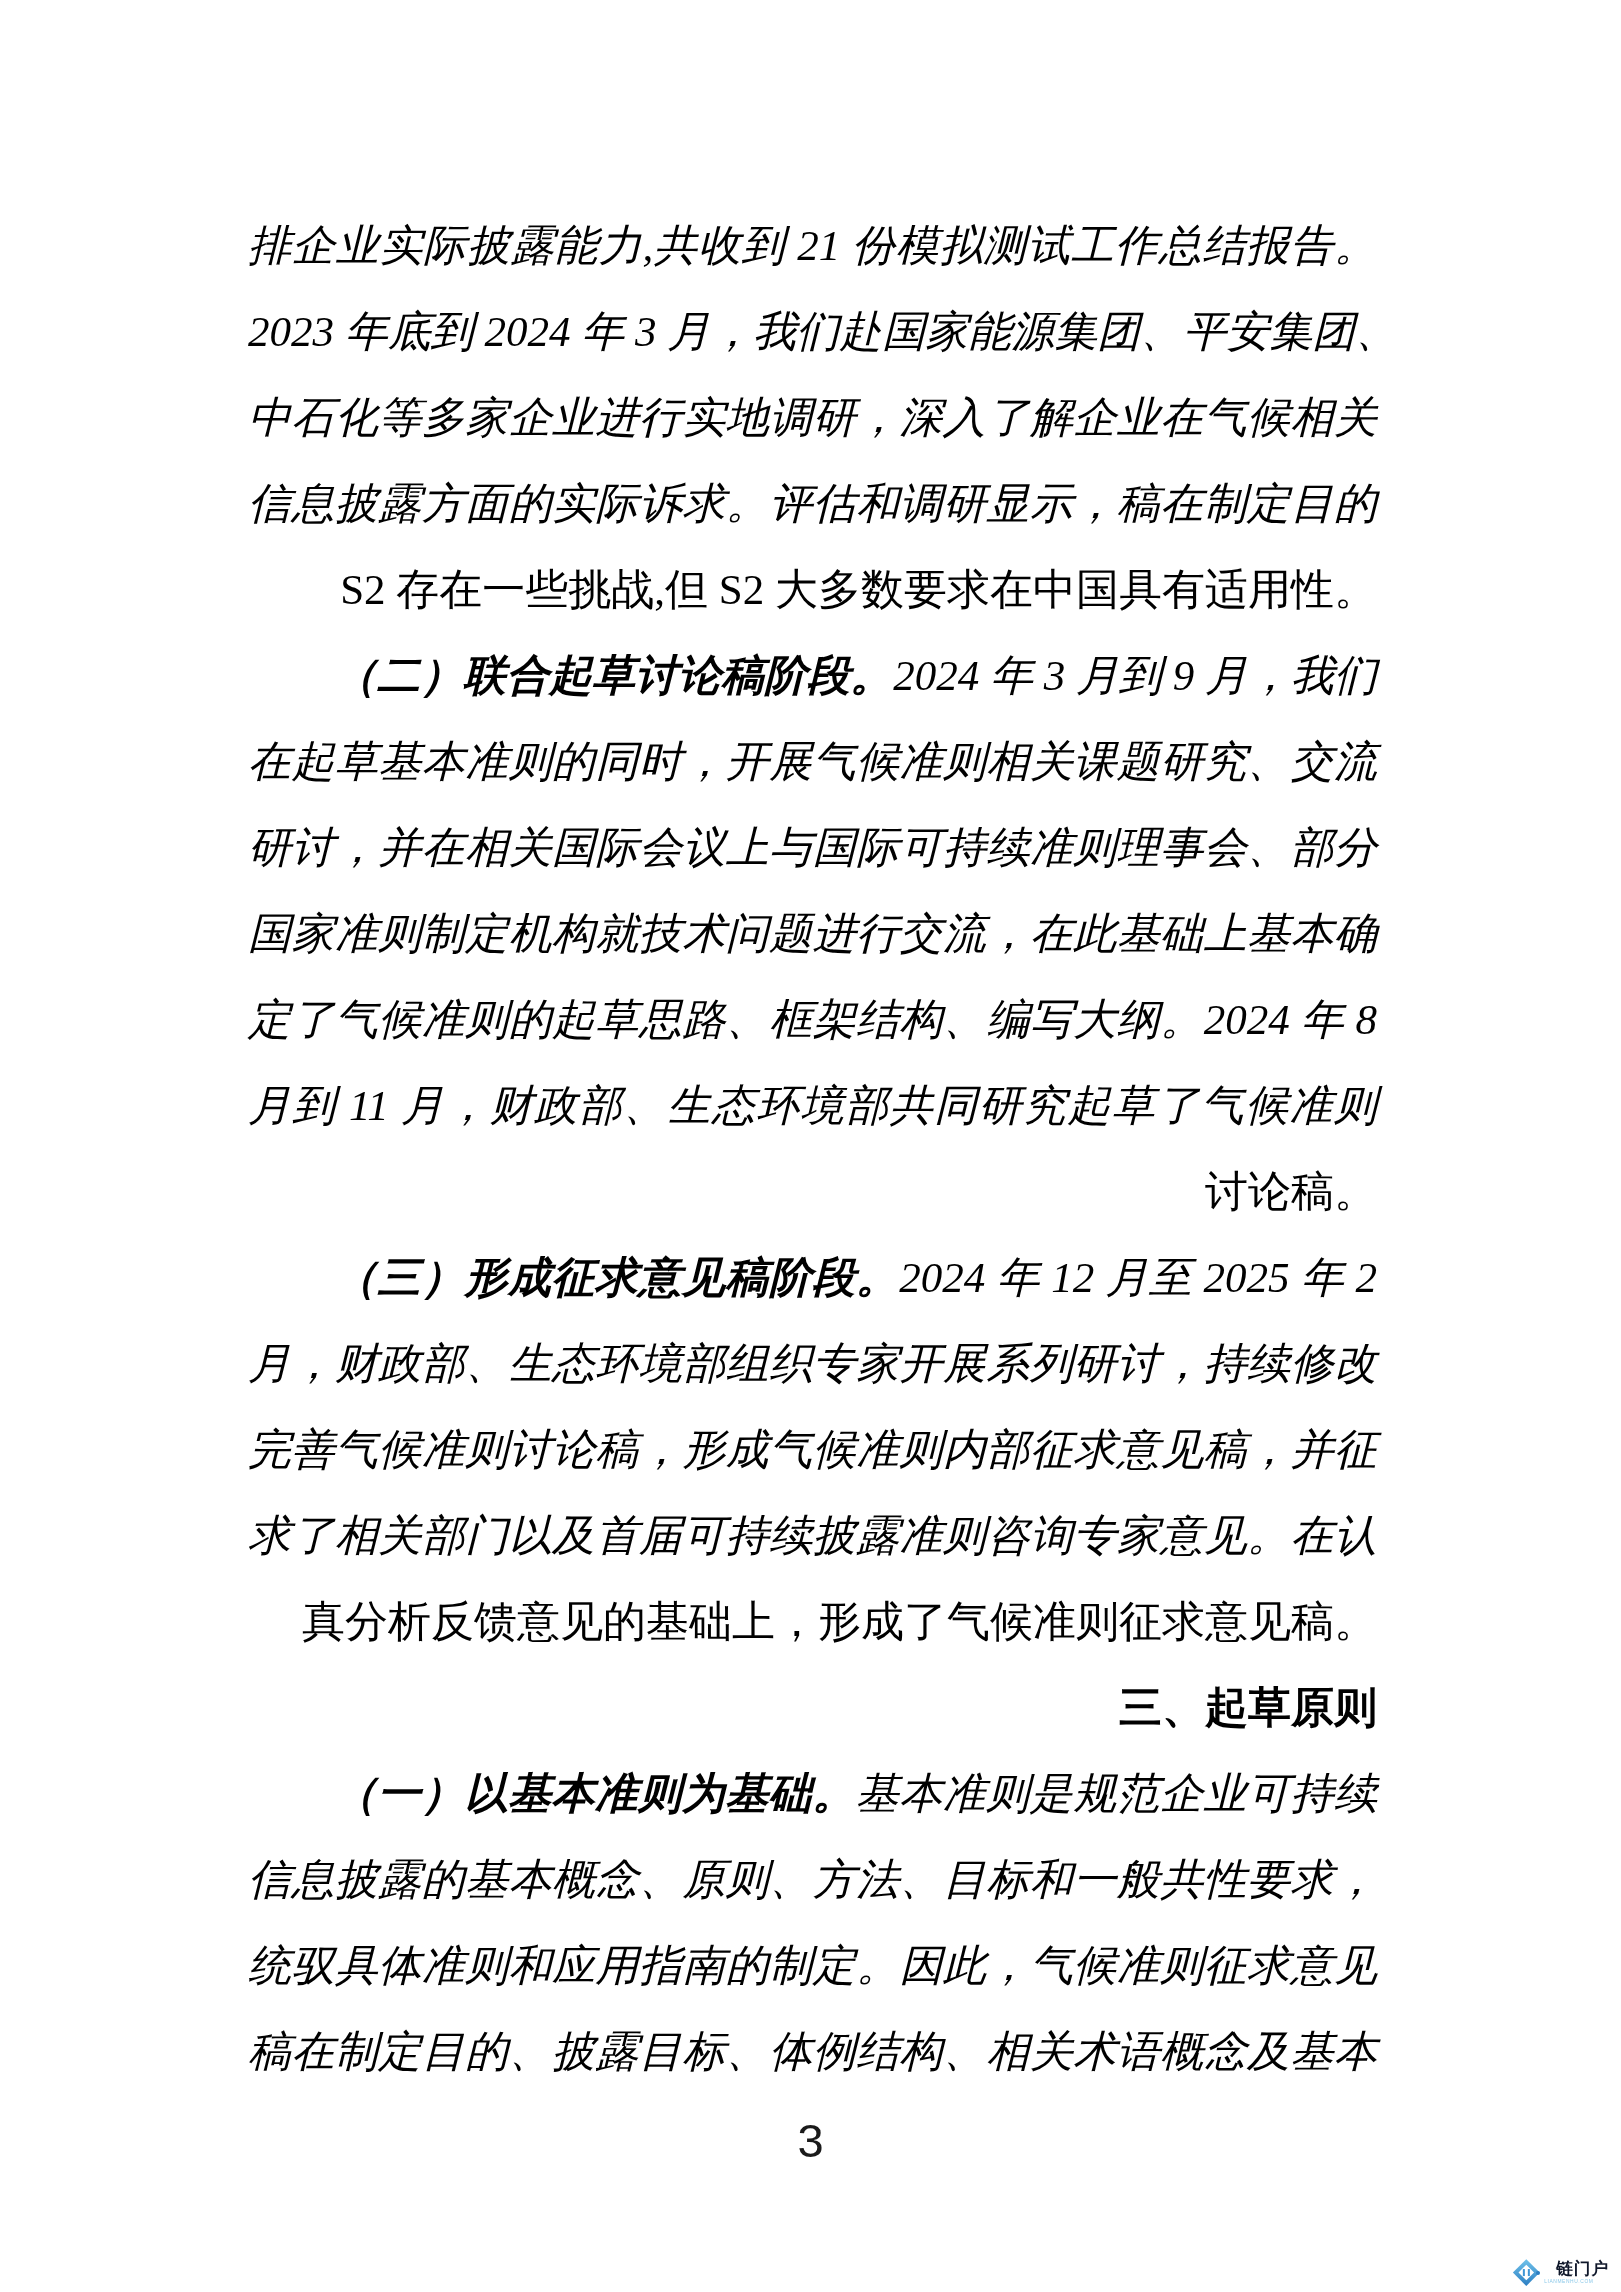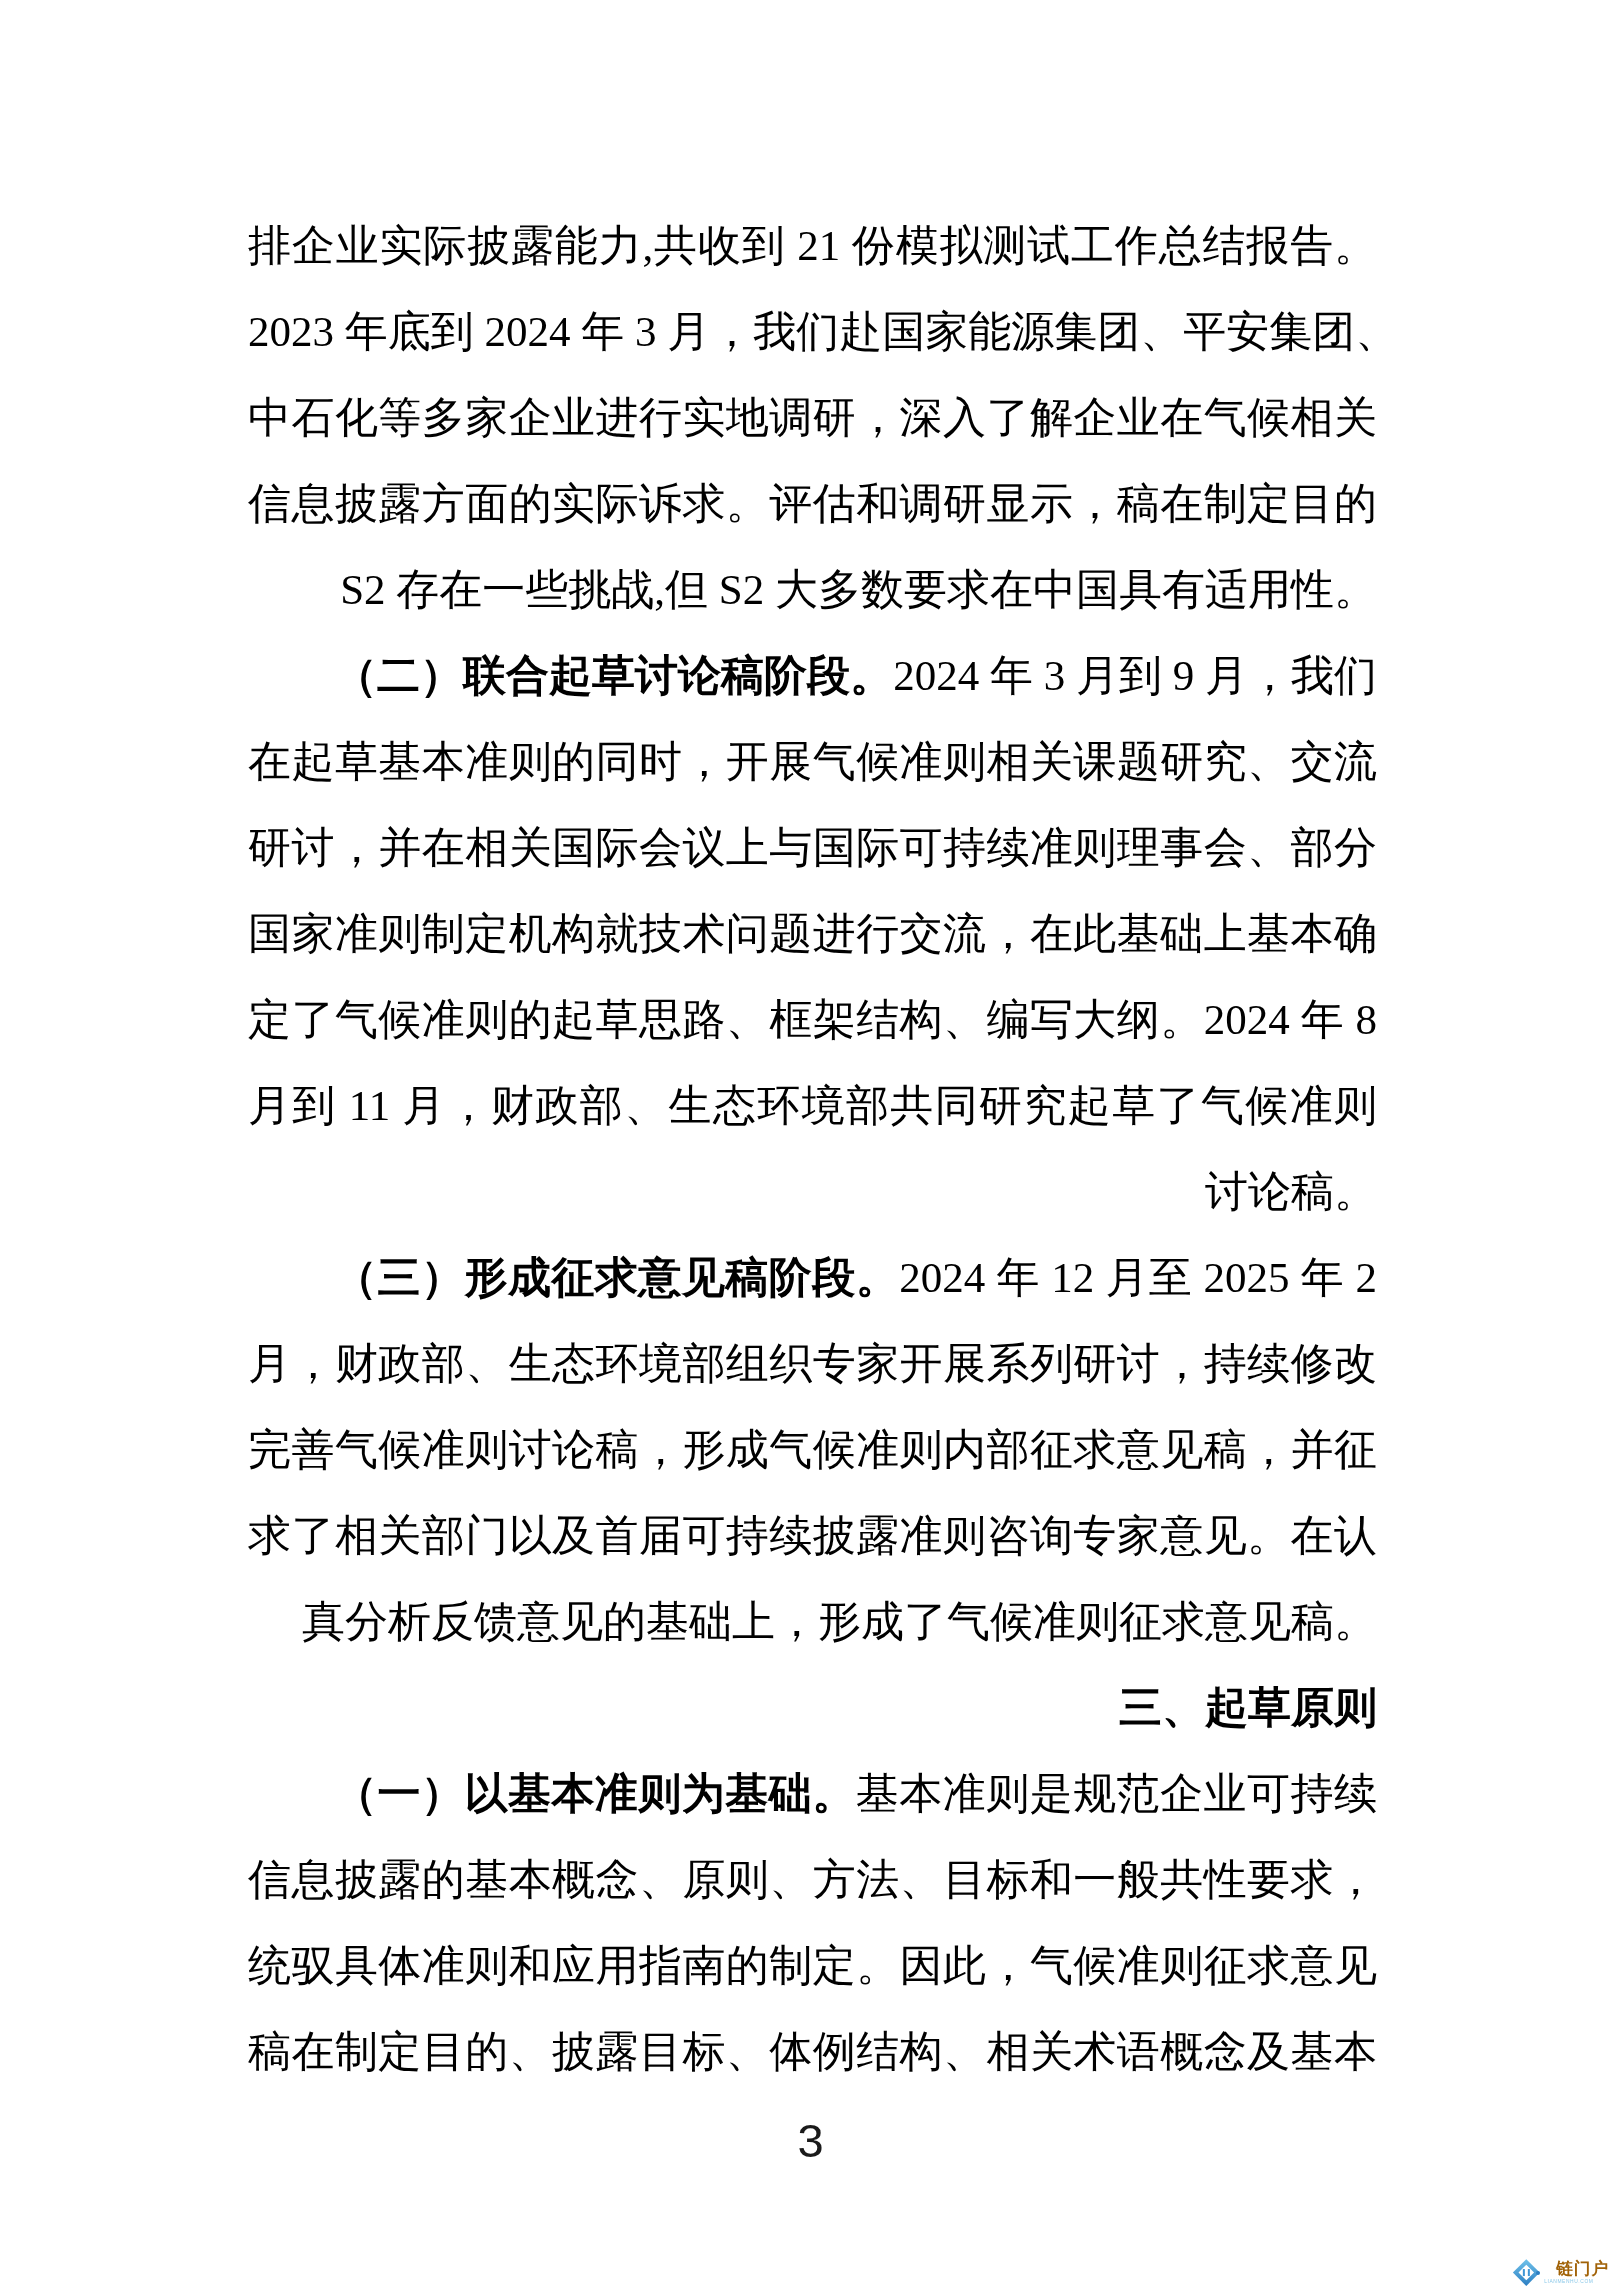--- a/index.html
+++ b/index.html
@@ -23,20 +23,21 @@
   }
   .line {
     white-space: nowrap;
     text-align: right;
     overflow: visible;
   }
   .line.j {
     text-align: justify;
     text-align-last: justify;
     text-justify: inter-character;
+    font-style: italic;
   }
   .line.indent { text-indent: 86px; }
   .line b { font-weight: 700; }
   .page-num {
     position: absolute;
     top: 2115px;
     left: 0;
     width: 100%;
     text-align: center;
     font-family: "Liberation Sans", "DejaVu Sans", sans-serif;
@@ -105,21 +106,21 @@
     display: flex;
     flex-direction: column;
     justify-content: center;
     line-height: 1;
   }
   .wm-name {
     font-family: "Liberation Sans", "DejaVu Sans", sans-serif;
     font-weight: 700;
     font-size: 16.7px;
     letter-spacing: 1px;
-    color: #a16207;
+    color: #0f172a;
     margin-left: 12px;
   }
   .wm-domain {
     font-family: "Liberation Sans", "DejaVu Sans", sans-serif;
     font-size: 4.9px;
     letter-spacing: 0.6px;
     color: #8ac8e9;
     margin-top: 2px;
   }
 </style>

